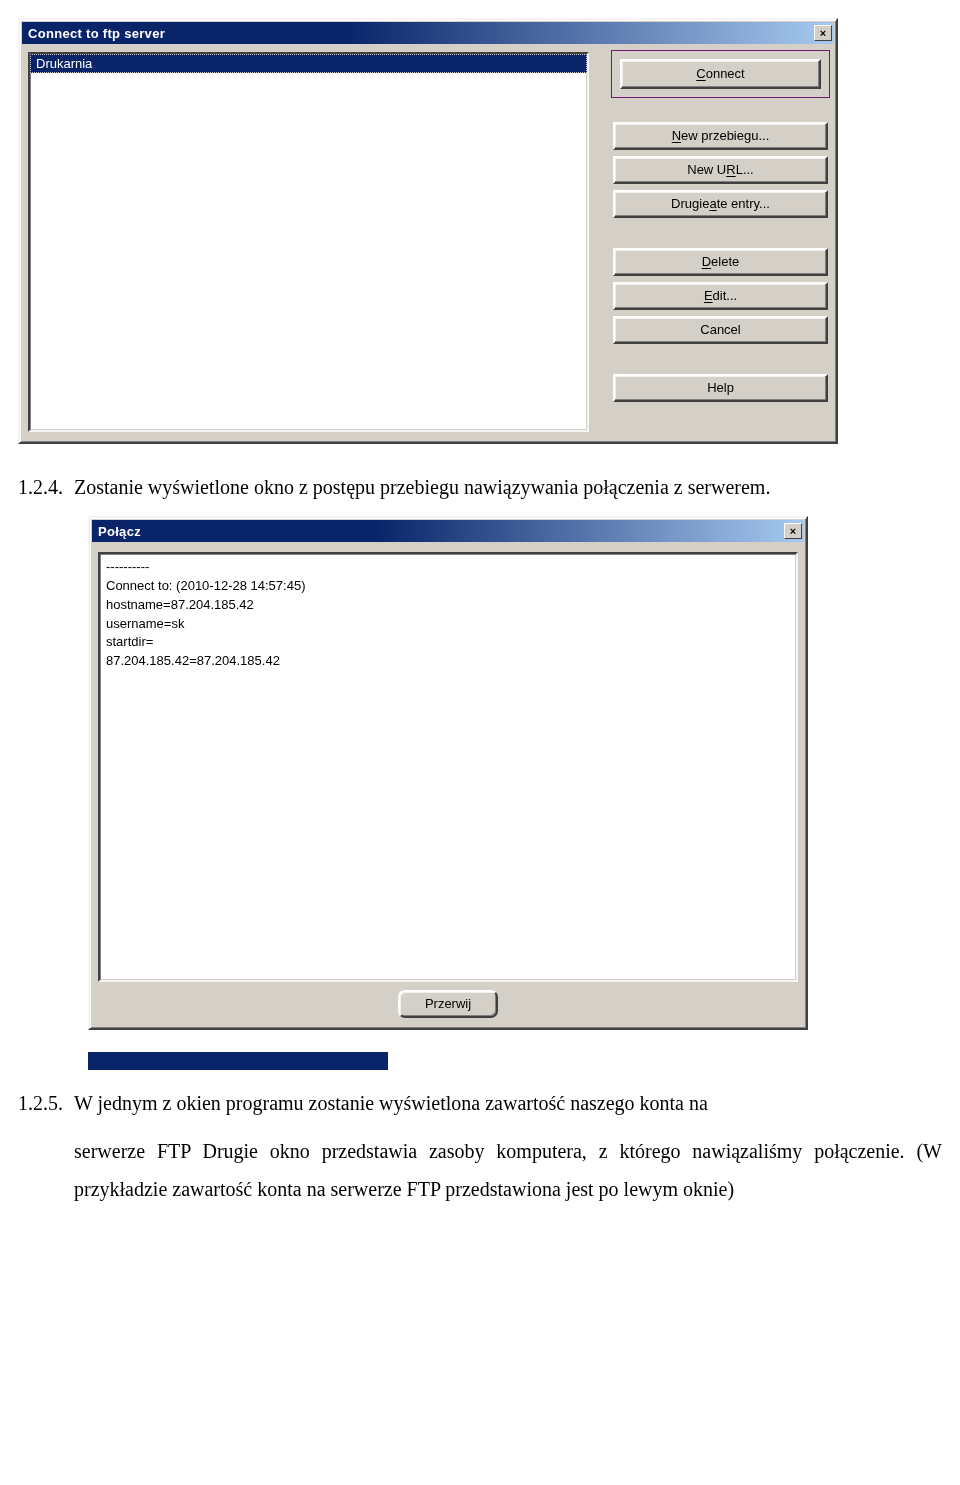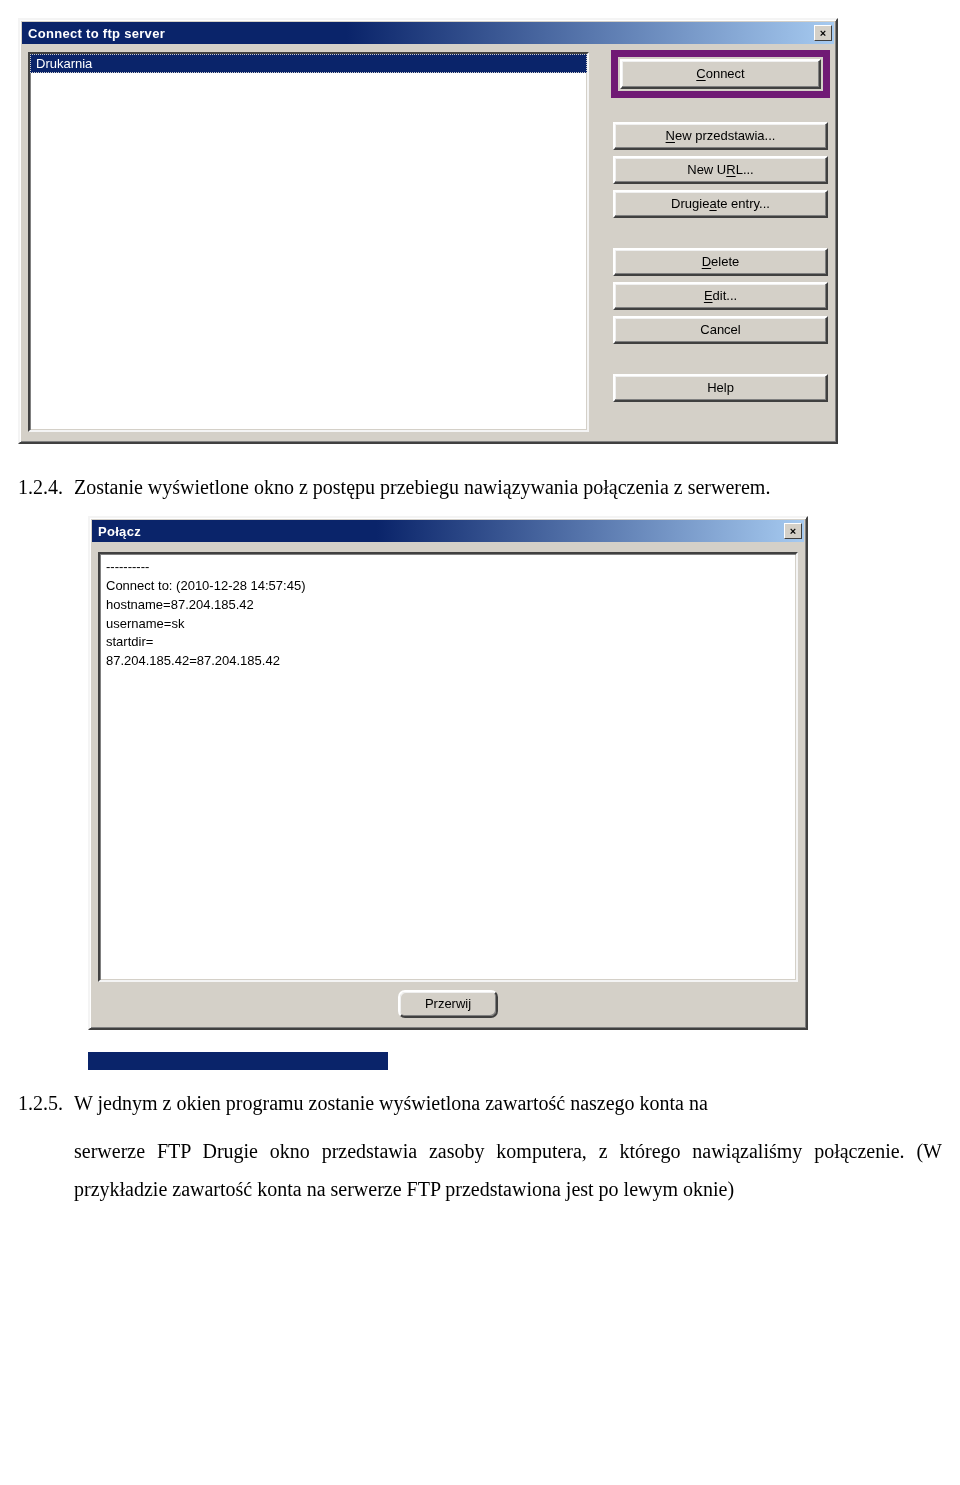--- a/index.html
+++ b/index.html
@@ -95,22 +95,22 @@
     border-color: #fff #404040 #404040 #fff;
     box-shadow: inset -1px -1px 0 #808080, inset 1px 1px 0 #f0f0f0;
     font-family: Tahoma, Arial, sans-serif;
     font-size: 13px;
     text-align: center;
     line-height: 24px;
     cursor: default;
   }
   .btn.mid { width: 100px; margin: 0 auto; border-radius: 7px; }
   .btn-hl {
-    border: 7px solid #701a75;
-    padding: 2px;
+    border: 1px solid #701a75;
+    padding: 8px;
     margin: -2px -2px 4px -2px;
   }
   .btn-hl .btn { height: 30px; line-height: 26px; }
   .ul { text-decoration: underline; text-underline-offset: 2px; }
   .dlg2-body {
     padding: 8px;
   }
   .logbox {
     background: #fff;
     border: 2px solid;
@@ -153,21 +153,21 @@
       <div class="leftcol">
         <div class="listbox">
           <div class="list-item">Drukarnia</div>
         </div>
       </div>
       <div class="rightcol">
         <div class="btn-hl">
           <div class="btn"><span></span><span class="ul">C</span><span>onnect</span></div>
         </div>
         <div class="spacer-sm"></div>
-        <div class="btn"><span></span><span class="ul">N</span><span>ew przedstawia...</span></div>
+        <div class="btn"><span></span><span class="ul">N</span><span>ew przebiegu...</span></div>
         <div class="btn"><span>New U</span><span class="ul">R</span><span>L...</span></div>
         <div class="btn"><span>Drugie</span><span class="ul">a</span><span>te entry...</span></div>
         <div class="spacer-lg"></div>
         <div class="btn"><span></span><span class="ul">D</span><span>elete</span></div>
         <div class="btn"><span></span><span class="ul">E</span><span>dit...</span></div>
         <div class="btn">Cancel</div>
         <div class="spacer-lg"></div>
         <div class="btn">Help</div>
       </div>
     </div>

